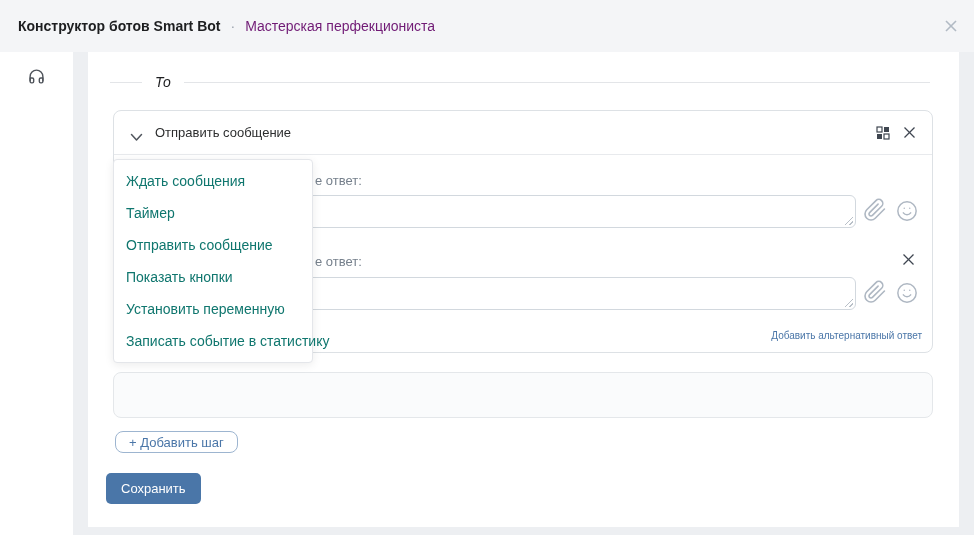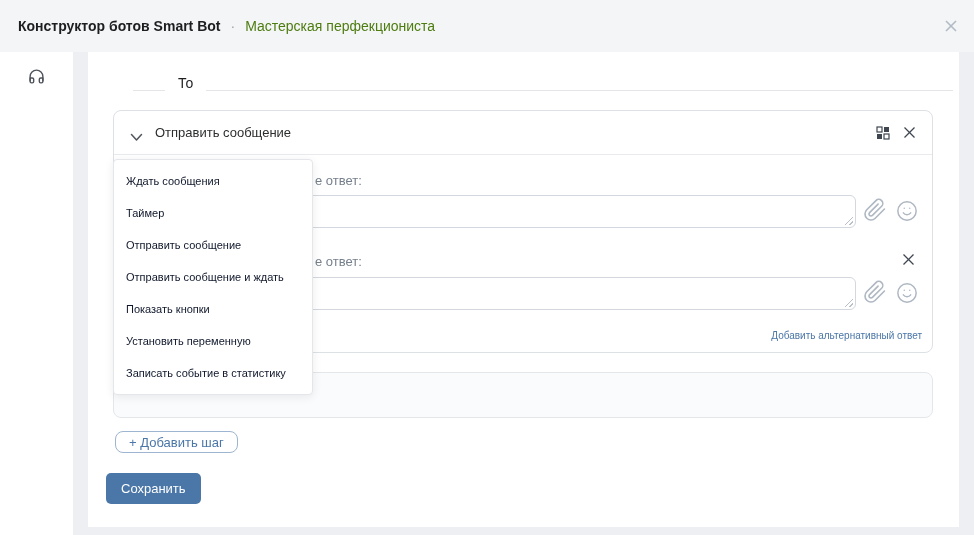--- a/index.html
+++ b/index.html
@@ -6,31 +6,31 @@
   html,body { width:974px; height:535px; }
   body { font-family:"Liberation Sans", sans-serif; background:#edeff2; position:relative; overflow:hidden; }
 
   .page { position:absolute; inset:0; }
 
   
   .header { position:absolute; left:0; top:0; width:974px; height:52px; background:#f4f5f7; }
   .header-titles { position:absolute; left:18px; top:0; height:52px; display:flex; align-items:center; font-size:14px; }
   .app-title { color:#1d1e20; font-weight:700; }
   .title-dot { color:#9aa2ad; margin:0 10px; }
-  .board-title { color:#4d7c0f; }
+  .board-title { color:#701a75; }
   .header-close { position:absolute; right:15px; top:18px; width:16px; height:16px; cursor:pointer; }
 
   
   .sidebar { position:absolute; left:0; top:52px; width:73px; height:483px; background:#ffffff; }
   .sidebar-item { width:73px; height:44px; display:flex; align-items:center; justify-content:center; padding-top:8px; cursor:pointer; }
 
   
   .main { position:absolute; left:88px; top:52px; width:871px; height:475px; background:#ffffff; }
 
-  .divider { position:absolute; left:45px; top:21px; width:820px; height:18px; display:flex; align-items:flex-end; }
+  .divider { position:absolute; left:22px; top:21px; width:820px; height:18px; display:flex; align-items:center;font-style:italic; }
   .divider .line-short { width:32px; height:1px; background:#e3e5e8; }
   .divider .line-long { flex:1; height:1px; background:#e3e5e8; }
   .divider-label { margin:0 13px; font-size:14px; font-weight:500; color:#1d1e20; }
 
   
   .step-card { position:absolute; left:25px; top:58px; width:820px; height:243px; background:#fff; border:1px solid #dde1e5; border-radius:8px; }
   .card-header { height:44px; display:flex; align-items:center; padding:0 16px; border-bottom:1px solid #e8eaed; cursor:pointer; }
   .chevron { width:13px; height:9px; margin-right:12px; flex:0 0 auto; }
   .step-type-label { font-size:13px; color:#2c2d2e; }
   .card-header-actions { margin-left:auto; display:flex; align-items:center; gap:13px; }
@@ -44,21 +44,21 @@
   .attach-icon { position:absolute; cursor:pointer; }
   .smile-icon { position:absolute; cursor:pointer; }
   .remove-answer { position:absolute; cursor:pointer; }
   .alt-link { position:absolute; right:10px; top:219px; font-size:10px; color:#4a76a8; cursor:pointer; white-space:nowrap; }
 
   
   .collapsed-panel { position:absolute; left:25px; top:320px; width:820px; height:46px; background:#fafbfc; border:1px solid #e4e7ea; border-radius:8px; cursor:pointer; }
 
   
   .dropdown { position:absolute; left:25px; top:107px; width:200px; background:#ffffff; border:1px solid #e4e6ea; border-radius:4px; padding:5px 0; box-shadow:0 2px 10px rgba(0,0,0,0.08); z-index:20; }
-  .dropdown-item { height:32px; line-height:32px; padding-left:12px; font-size:11px; color:#0f172a; white-space:nowrap; cursor:pointer; }
+  .dropdown-item { height:32px; line-height:32px; padding-left:12px; font-size:14px; color:#0f766e; white-space:nowrap; cursor:pointer; }
 
   
   .add-step-btn { position:absolute; left:27px; top:379px; height:22px; padding:0 13px; background:#fff;
       border:1px solid #9db5d0; border-radius:8px; color:#4a76a8; font-size:13px;
       display:inline-flex; align-items:center; cursor:pointer; font-family:"Liberation Sans", sans-serif; }
   .save-btn { position:absolute; left:18px; top:421px; height:31px; padding:0 15px; background:#4a76a8; border:none;
       border-radius:5px; color:#ffffff; font-size:13px; font-weight:500;
       display:inline-flex; align-items:center; cursor:pointer; font-family:"Liberation Sans", sans-serif; }
 </style>
 </head>
@@ -166,21 +166,20 @@
 
       <span class="alt-link">Добавить альтернативный ответ</span>
     </div>
 
     <div class="collapsed-panel"></div>
 
     <div class="dropdown">
       <div class="dropdown-item">Ждать сообщения</div>
       <div class="dropdown-item">Таймер</div>
       <div class="dropdown-item">Отправить сообщение</div>
-      <div class="dropdown-item">Отправить сообщение и ждать</div>
       <div class="dropdown-item">Показать кнопки</div>
       <div class="dropdown-item">Установить переменную</div>
       <div class="dropdown-item">Записать событие в статистику</div>
     </div>
 
     <button class="add-step-btn">+ Добавить шаг</button>
     <button class="save-btn">Сохранить</button>
 
   </div>
 </div>

